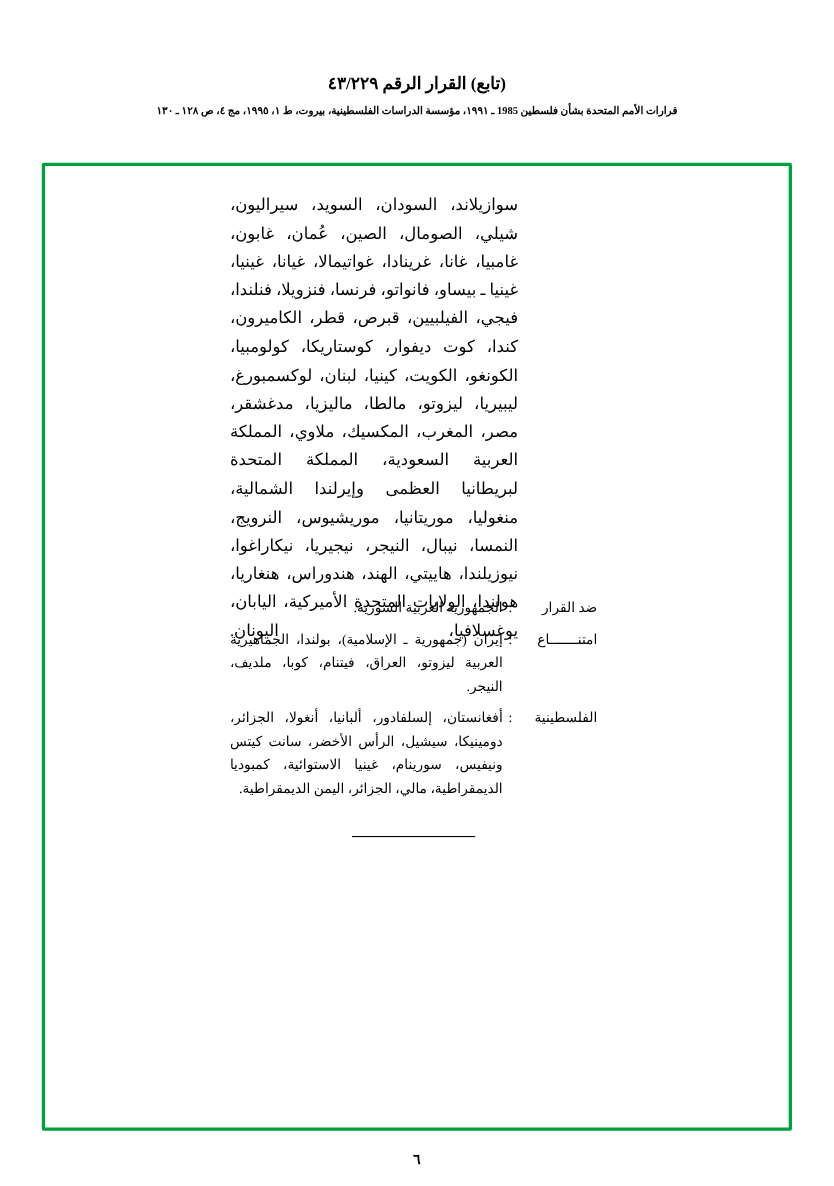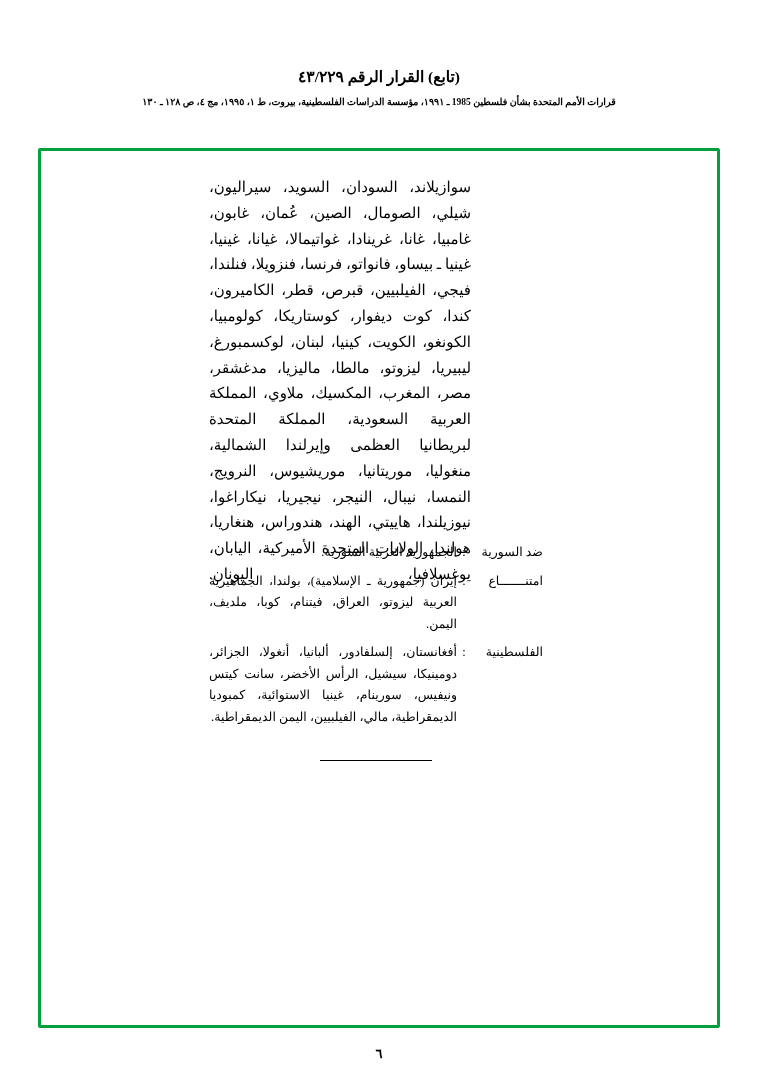--- a/index.html
+++ b/index.html
@@ -163,40 +163,40 @@
 
   <div class="frame"></div>
 
   <div class="content">
 
     <div class="country-block">سوازيلاند، السودان، السويد، سيراليون، شيلي، الصومال، الصين، عُمان، غابون، غامبيا، غانا، غرينادا، غواتيمالا، غيانا، غينيا، غينيا ـ بيساو، فانواتو، فرنسا، فنزويلا، فنلندا، فيجي، الفيلبيين، قبرص، قطر، الكاميرون، كندا، كوت ديفوار، كوستاريكا، كولومبيا، الكونغو، الكويت، كينيا، لبنان، لوكسمبورغ، ليبيريا، ليزوتو، مالطا، ماليزيا، مدغشقر، مصر، المغرب، المكسيك، ملاوي، المملكة العربية السعودية، المملكة المتحدة لبريطانيا العظمى وإيرلندا الشمالية، منغوليا، موريتانيا، موريشيوس، النرويج، النمسا، نيبال، النيجر، نيجيريا، نيكاراغوا، نيوزيلندا، هاييتي، الهند، هندوراس، هنغاريا، هولندا، الولايات المتحدة الأميركية، اليابان، يوغسلافيا، اليونان.</div>
 
     <div class="rows">
 
       <div class="row">
-        <div class="row-label">ضد السورية</div>
+        <div class="row-label">ضد القرار</div>
         <div class="row-colon">:</div>
         <div class="row-value single">الجمهورية العربية السورية.</div>
       </div>
 
       <div class="row">
         <div class="row-label">امتنـــــــاع</div>
         <div class="row-colon">:</div>
         <div class="row-value">
           <span>إيران (جمهورية ـ الإسلامية)، بولندا، الجماهيرية العربية ليزوتو، العراق، فيتنام، كوبا، ملديف،</span>
-          <span class="tail">اليمن.</span>
+          <span class="tail">النيجر.</span>
         </div>
       </div>
 
       <div class="row">
         <div class="row-label">الفلسطينية</div>
         <div class="row-colon">:</div>
         <div class="row-value">
           <span>أفغانستان، إلسلفادور، ألبانيا، أنغولا، الجزائر، دومينيكا، سيشيل، الرأس الأخضر، سانت كيتس ونيفيس، سورينام، غينيا الاستوائية، كمبوديا</span>
-          <span class="tail">الديمقراطية، مالي، الفيلبيين، اليمن الديمقراطية.</span>
+          <span class="tail">الديمقراطية، مالي، الجزائر، اليمن الديمقراطية.</span>
         </div>
       </div>
 
     </div>
 
     <div class="rule-wrap">
       <div class="rule"></div>
     </div>
 
   </div>

